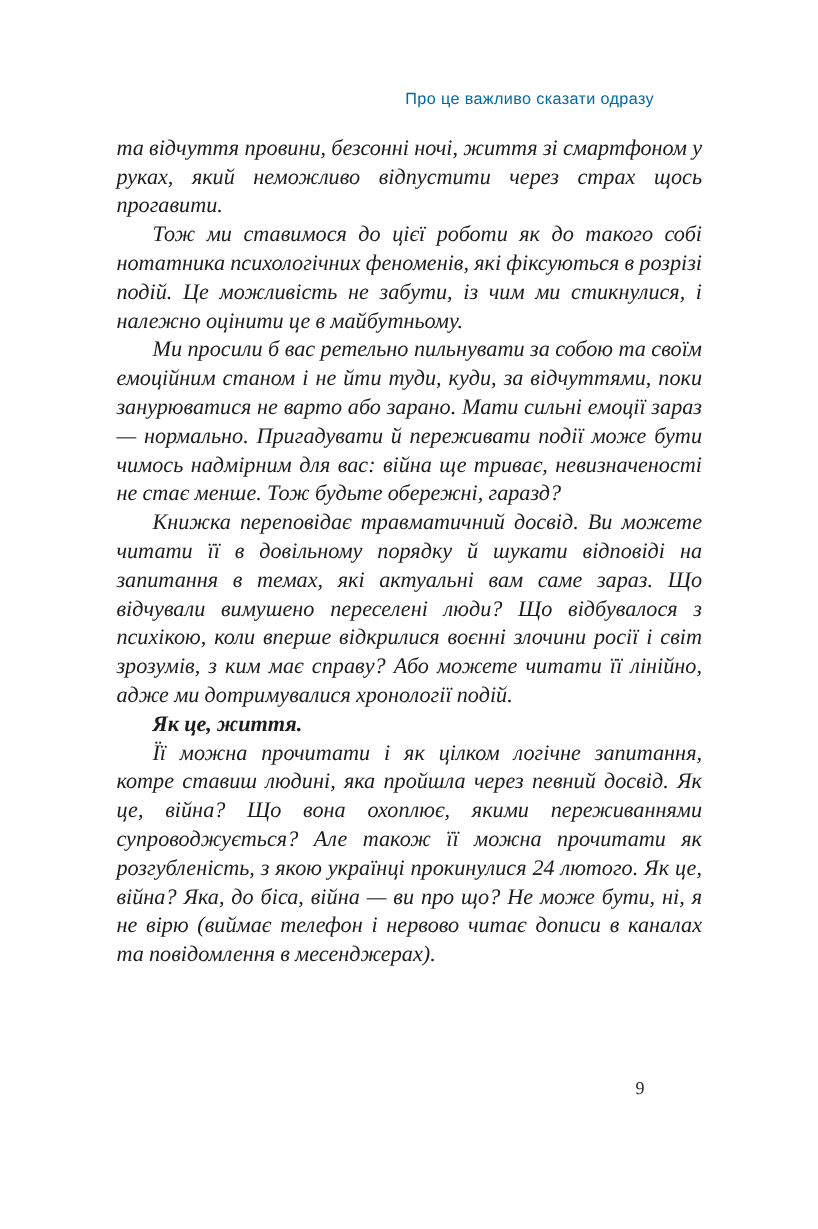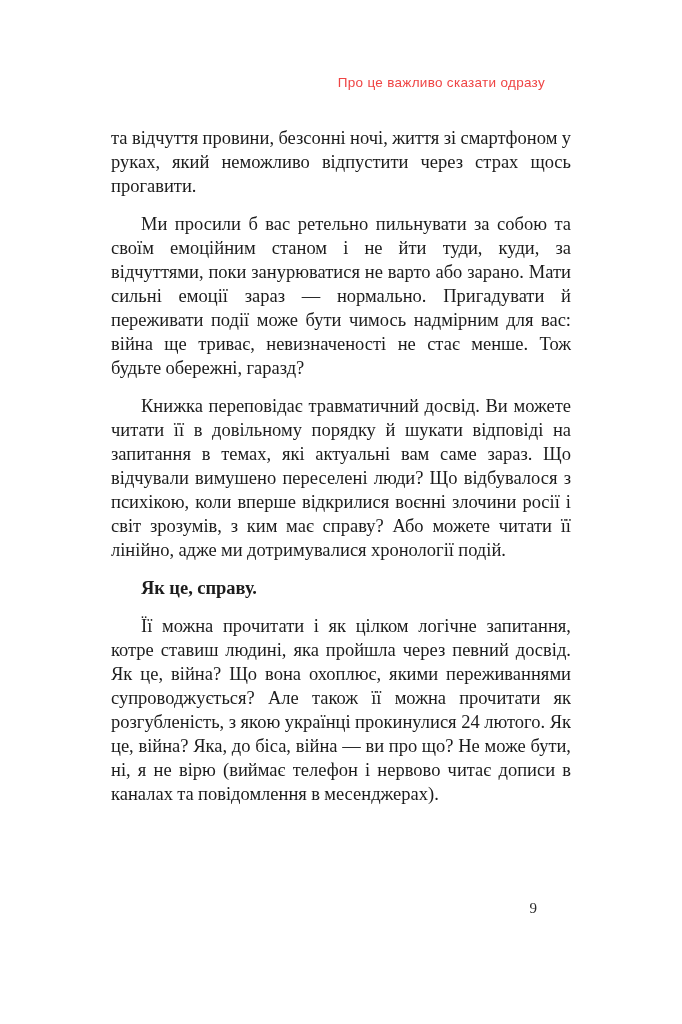--- a/index.html
+++ b/index.html
@@ -18,38 +18,39 @@
     }
     .running-head {
       position: absolute;
       top: 74px;
       left: 97px;
       right: 137px;
       text-align: right;
       font-family: "Liberation Sans", sans-serif;
       font-size: 13.5px;
       line-height: 17px;
-      color: #ef4444;
+      color: #0369a1;
       letter-spacing: 0.3px;
     }
     .text-block {
       position: absolute;
       top: 112px;
       left: 97px;
       width: 488px;
       font-size: 18.5px;
       line-height: 24px;
       text-align: justify;
       hyphens: auto;
       -webkit-hyphens: auto;
       word-spacing: -0.3px;
     }
     .para {
-      margin: 14px;
+      margin: 0;
       padding: 0;
+      font-style: italic;
     }
     .para.indent {
       text-indent: 30px;
     }
     .para.bold {
       font-weight: bold;
     }
     .page-number {
       position: absolute;
       top: 900px;
@@ -61,21 +62,22 @@
   </style>
 </head>
 <body>
 
 <div class="page">
 
   <div class="running-head">Про це важливо сказати одразу</div>
 
   <div class="text-block">
     <p class="para">та відчуття провини, безсонні ночі, життя зі смартфоном у руках, який неможливо відпустити через страх щось прогавити.</p>
+    <p class="para indent">Тож ми ставимося до цієї роботи як до такого собі нотатника психологічних феноменів, які фіксуються в розрізі подій. Це можливість не забути, із чим ми стикнулися, і належно оцінити це в майбутньому.</p>
     <p class="para indent">Ми просили б вас ретельно пильнувати за собою та своїм емоційним станом і не йти туди, куди, за відчуттями, поки занурюватися не варто або зарано. Мати сильні емоції зараз — нормально. Пригадувати й переживати події може бути чимось надмірним для вас: війна ще триває, невизначеності не стає менше. Тож будьте обережні, гаразд?</p>
     <p class="para indent">Книжка переповідає травматичний досвід. Ви можете читати її в довільному порядку й шукати відповіді на запитання в темах, які актуальні вам саме зараз. Що відчували вимушено переселені люди? Що відбувалося з психікою, коли вперше відкрилися воєнні злочини росії і світ зрозумів, з ким має справу? Або можете читати її лінійно, адже ми дотримувалися хронології подій.</p>
-    <p class="para indent bold">Як це, справу.</p>
+    <p class="para indent bold">Як це, життя.</p>
     <p class="para indent">Її можна прочитати і як цілком логічне запитання, котре ставиш людині, яка пройшла через певний досвід. Як це, війна? Що вона охоплює, якими переживаннями супроводжується? Але також її можна прочитати як розгубленість, з якою українці прокинулися 24 лютого. Як це, війна? Яка, до біса, війна — ви про що? Не може бути, ні, я не вірю (виймає телефон і нервово читає дописи в каналах та повідомлення в месенджерах).</p>
   </div>
 
   <div class="page-number">9</div>
 
 </div>
 
 </body></html>

